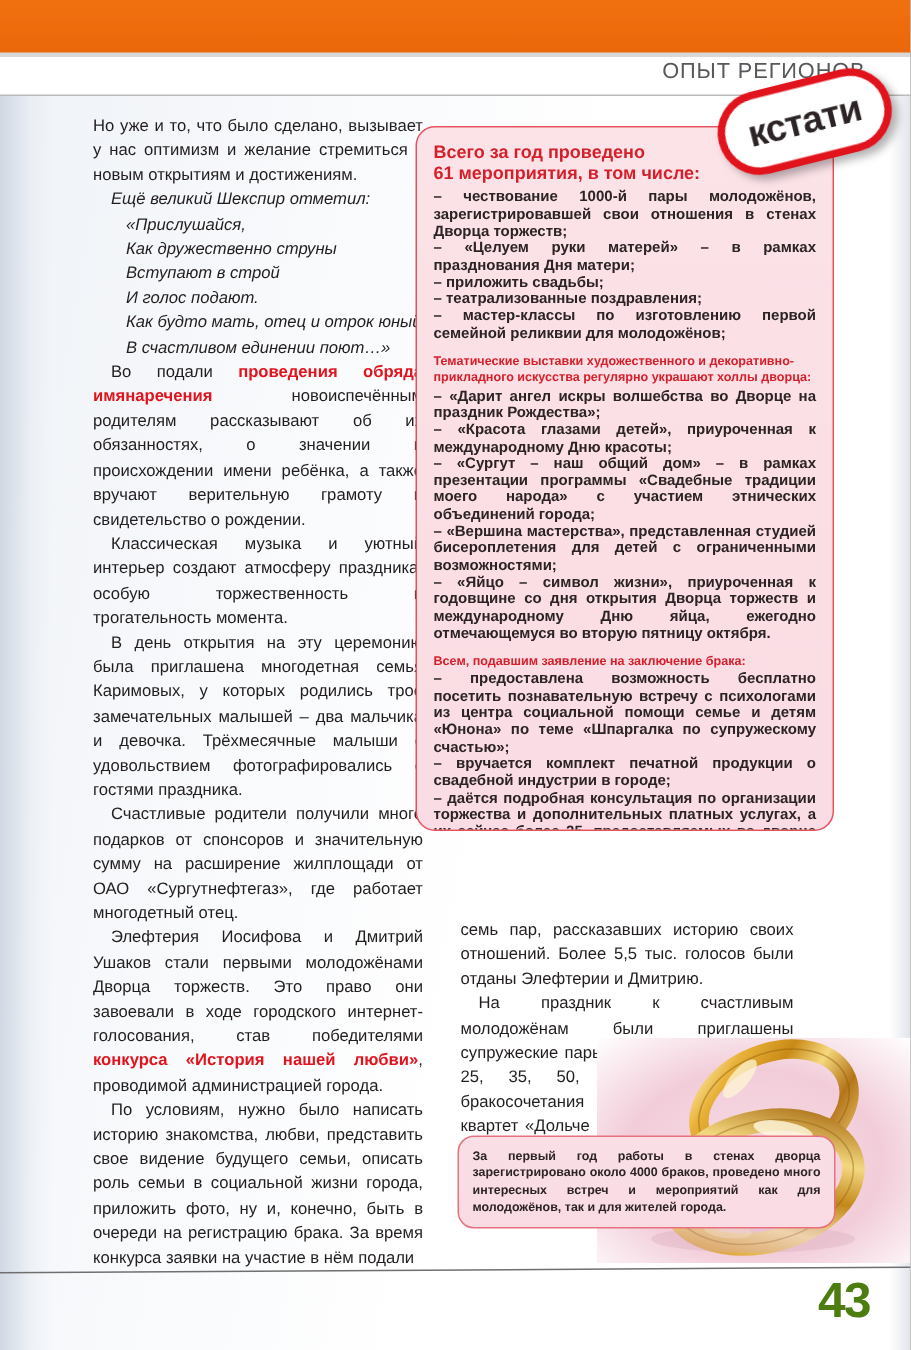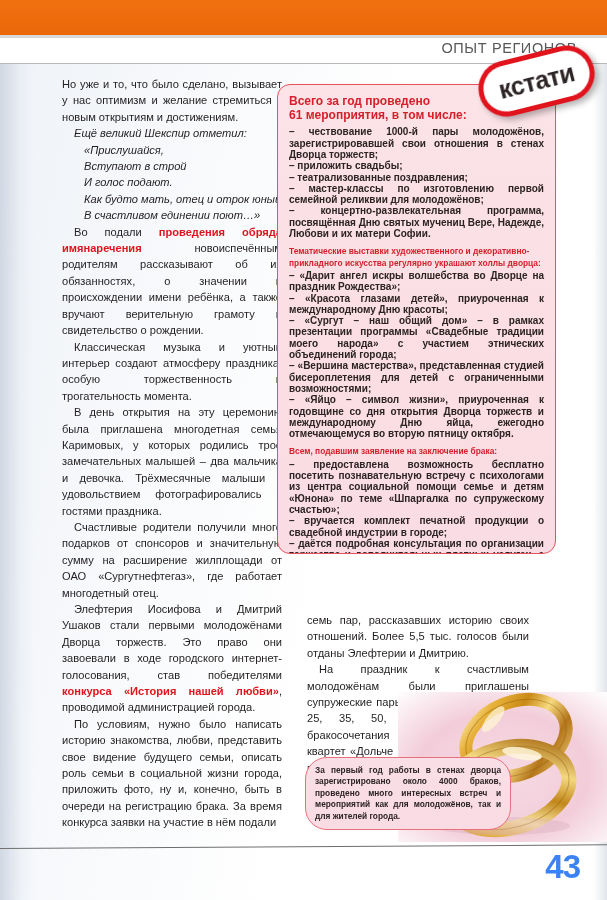--- a/index.html
+++ b/index.html
@@ -137,24 +137,24 @@
     line-height: 11.3px;
     text-align: justify;
     font-family: "Liberation Sans", sans-serif;
     margin: 0;
   }
 
   
   .smallbox {
     position: absolute;
     left: 305px; top: 757px;
-    width: 206px;
+    width: 252px;
     box-sizing: border-box;
     border: 1.4px solid #e8707e;
-    border-radius: 22px;
+    border-radius: 11px;
     background: linear-gradient(180deg, #fadfe6 0%, #f9dbe3 100%);
     padding: 7px 9px 7px 9px;
   }
   .smallbox .sb-text {
     color: #2b2324;
     font-weight: bold;
     font-size: 8.3px;
     line-height: 11.4px;
     text-align: justify;
     font-family: "Liberation Sans", sans-serif;
@@ -206,21 +206,21 @@
     width: 607px; height: 0;
     border-top: 1.4px solid #6f6f6f;
     transform: rotate(-0.35deg);
     transform-origin: left center;
   }
   .page-number {
     position: absolute;
     right: 27px; bottom: 14px;
     font-size: 33px;
     font-weight: bold;
-    color: #3b82f6;
+    color: #4d7c0f;
     letter-spacing: -1px;
     font-family: "Liberation Sans", sans-serif;
   }
 </style>
 </head>
 <body>
 
 <div class="page">
 
   <div class="banner-orange"></div>
@@ -232,20 +232,21 @@
     <div class="left-edge-shade"></div>
     <div class="right-edge-shade"></div>
   </div>
 
   <div class="col col-left">
     <p class="noindent">Но уже и то, что было сделано, вызывает у нас оптимизм и желание стремиться к новым открытиям и достижениям.</p>
 
     <p class="verse">
       <span class="vhead">Ещё великий Шекспир отметил:</span>
       <span class="vline">«Прислушайся,</span>
+      <span class="vline">Как дружественно струны</span>
       <span class="vline">Вступают в строй</span>
       <span class="vline">И голос подают.</span>
       <span class="vline">Как будто мать, отец и отрок юный</span>
       <span class="vline">В счастливом единении поют…»</span>
     </p>
 
     <p><span>Во подали </span><span class="hl-red">проведения обряда имянаречения</span><span> новоиспечённым родителям рассказывают об их обязанностях, о значении и происхождении имени ребёнка, а также вручают верительную грамоту и свидетельство о рождении.</span></p>
 
     <p>Классическая музыка и уютный интерьер создают атмосферу праздника, особую торжественность и трогательность момента.</p>
     <p>В день открытия на эту церемонию была приглашена многодетная семья Каримовых, у которых родились трое замечательных малышей – два мальчика и девочка. Трёхмесячные малыши с удовольствием фотографировались с гостями праздника.</p>
@@ -256,24 +257,24 @@
     <p>По условиям, нужно было написать историю знакомства, любви, представить свое видение будущего семьи, описать роль семьи в социальной жизни города, приложить фото, ну и, конечно, быть в очереди на регистрацию брака. За время конкурса заявки на участие в нём подали</p>
   </div>
 
   <div class="infobox">
     <div class="ib-head">
       <div>Всего за год проведено</div>
       <div>61 мероприятия, в том числе:</div>
     </div>
 
     <p class="ib-item">– чествование 1000-й пары молодожёнов, зарегистрировавшей свои отношения в стенах Дворца торжеств;</p>
+    <p class="ib-item">– «Целуем руки матерей» – в рамках празднования Дня матери;</p>
     <p class="ib-item">– приложить свадьбы;</p>
     <p class="ib-item">– театрализованные поздравления;</p>
     <p class="ib-item">– мастер-классы по изготовлению первой семейной реликвии для молодожёнов;</p>
-    <p class="ib-item">– концертно-развлекательная программа, посвящённая Дню святых мучениц Вере, Надежде, Любови и их матери Софии.</p>
 
     <div class="ib-sub">Тематические выставки художественного и декоративно-прикладного искусства регулярно украшают холлы дворца:</div>
     <p class="ib-item">– «Дарит ангел искры волшебства во Дворце на праздник Рождества»;</p>
     <p class="ib-item">– «Красота глазами детей», приуроченная к международному Дню красоты;</p>
     <p class="ib-item">– «Сургут – наш общий дом» – в рамках презентации программы «Свадебные традиции моего народа» с участием этнических объединений города;</p>
     <p class="ib-item">– «Вершина мастерства», представленная студией бисероплетения для детей с ограниченными возможностями;</p>
     <p class="ib-item">– «Яйцо – символ жизни», приуроченная к годовщине со дня открытия Дворца торжеств и международному Дню яйца, ежегодно отмечающемуся во вторую пятницу октября.</p>
 
     <div class="ib-sub">Всем, подавшим заявление на заключение брака:</div>
     <p class="ib-item">– предоставлена возможность бесплатно посетить познавательную встречу с психологами из центра социальной помощи семье и детям «Юнона» по теме «Шпаргалка по супружескому счастью»;</p>

